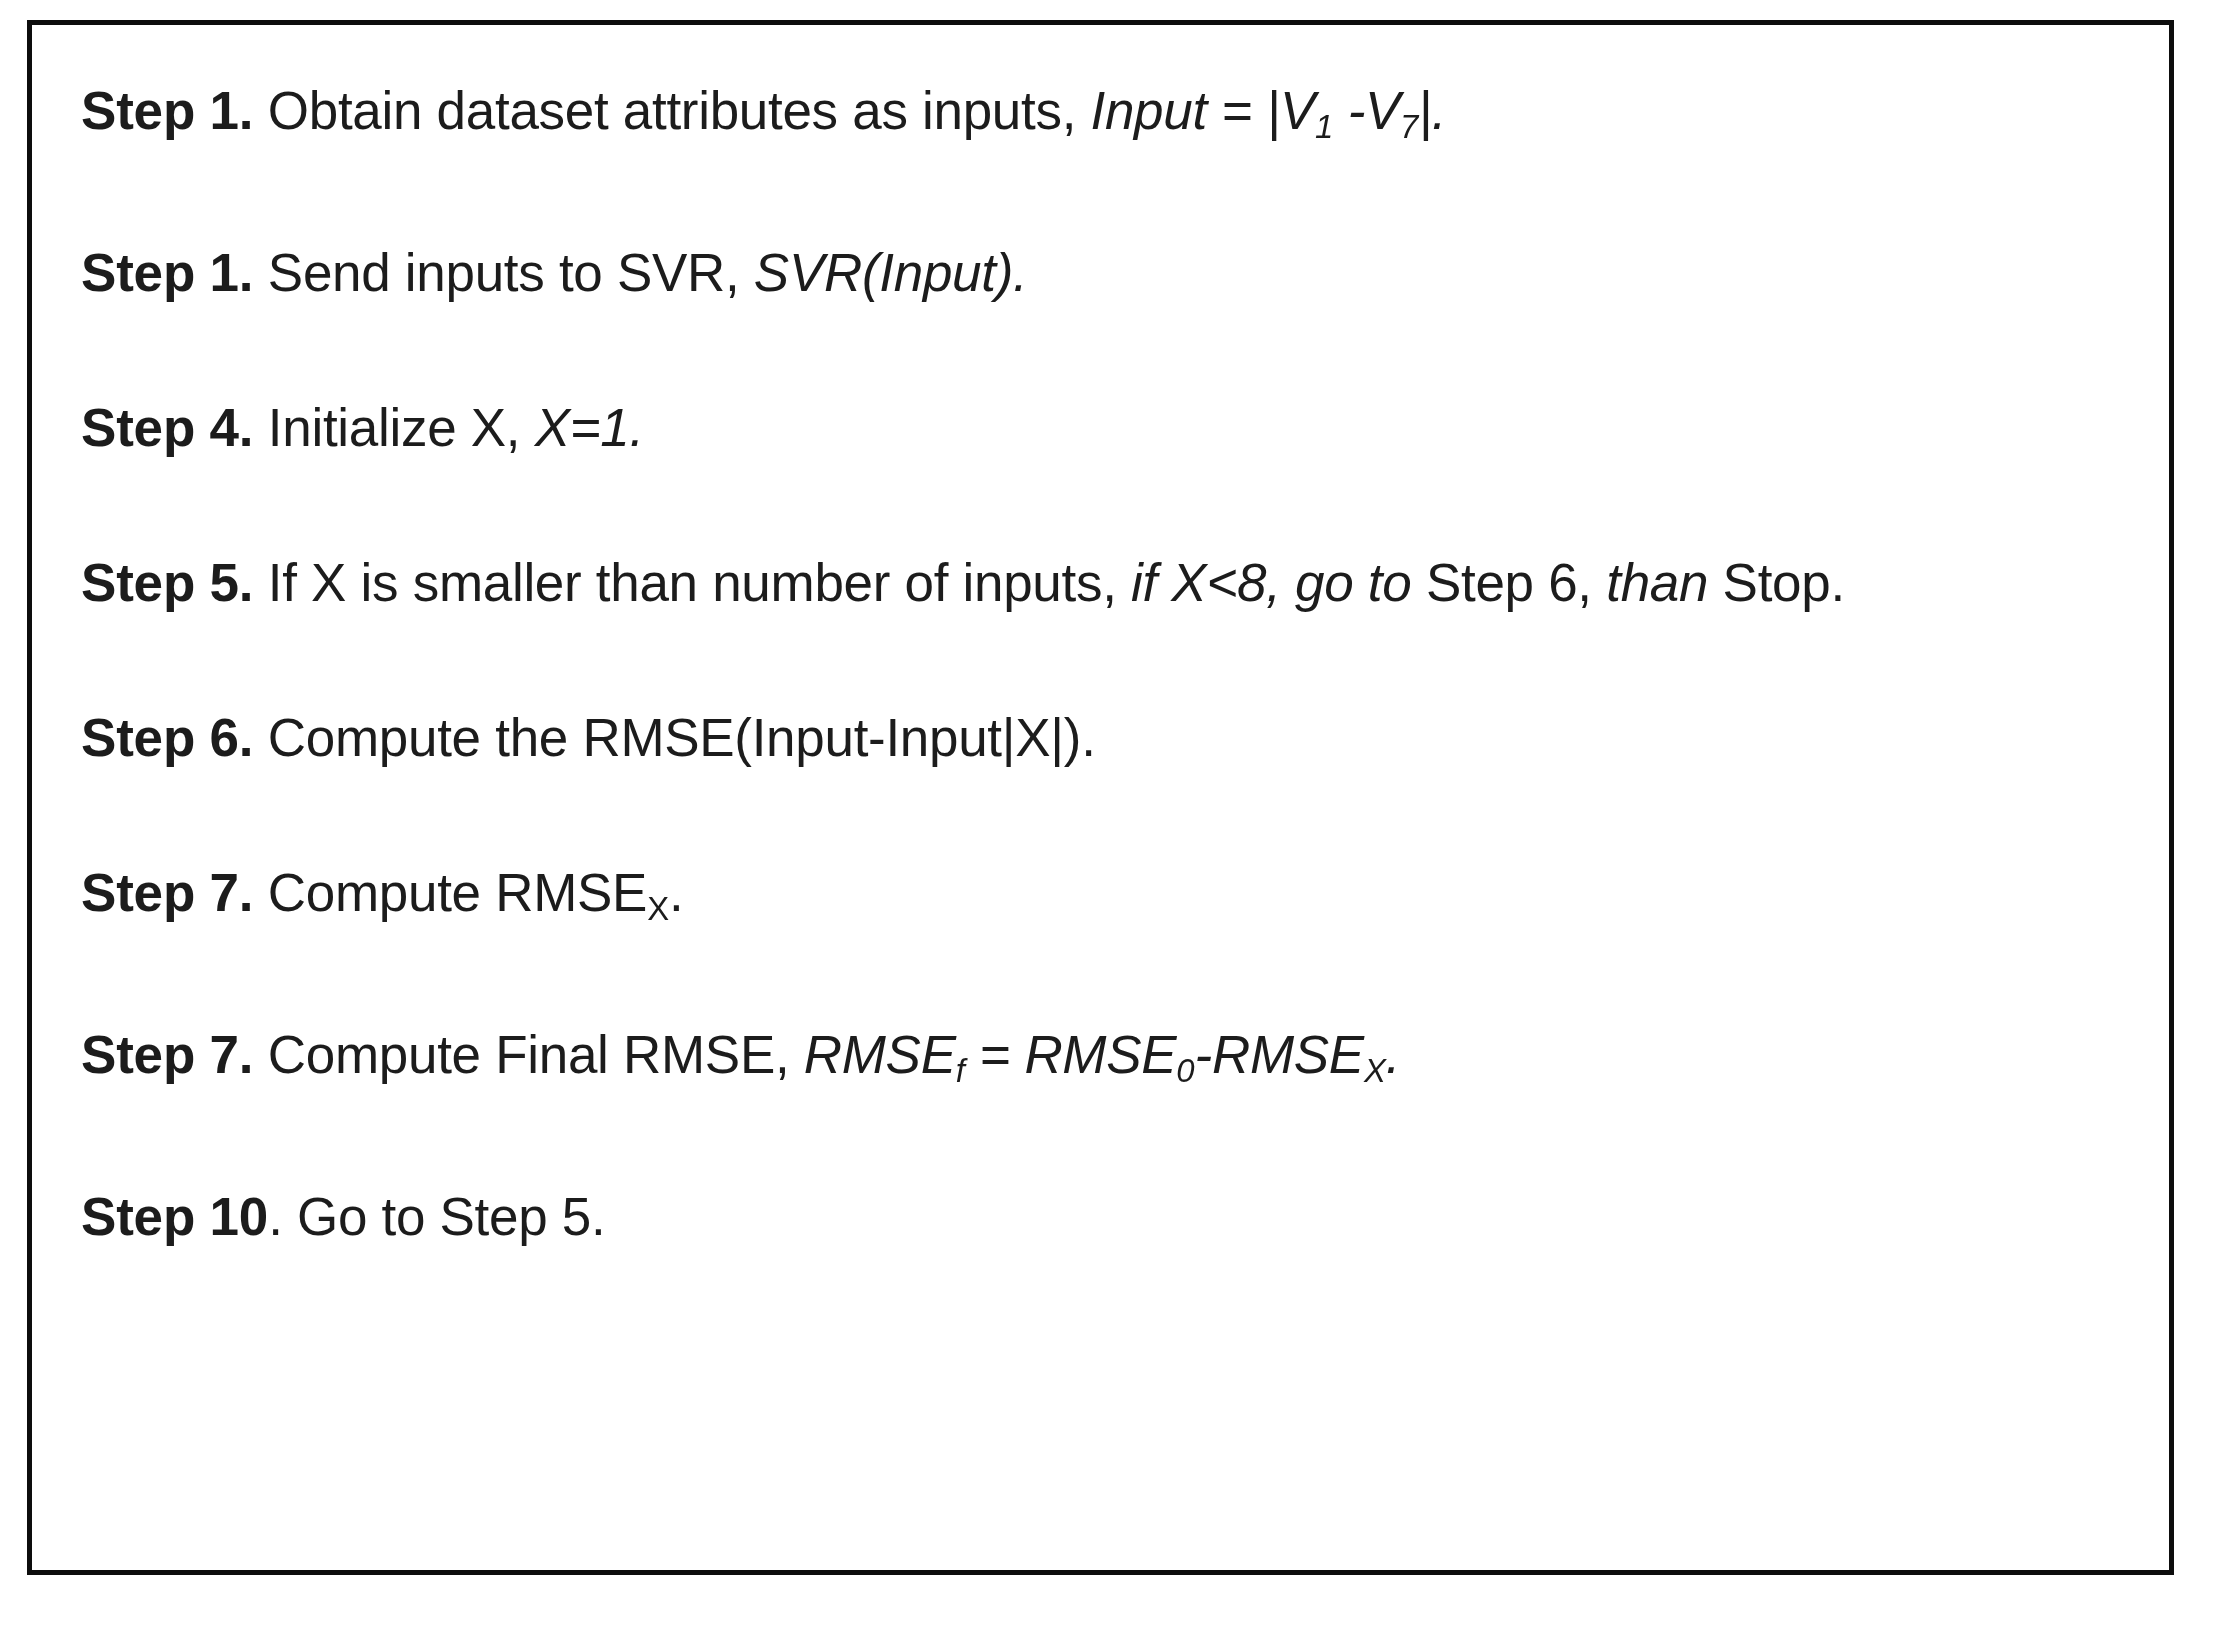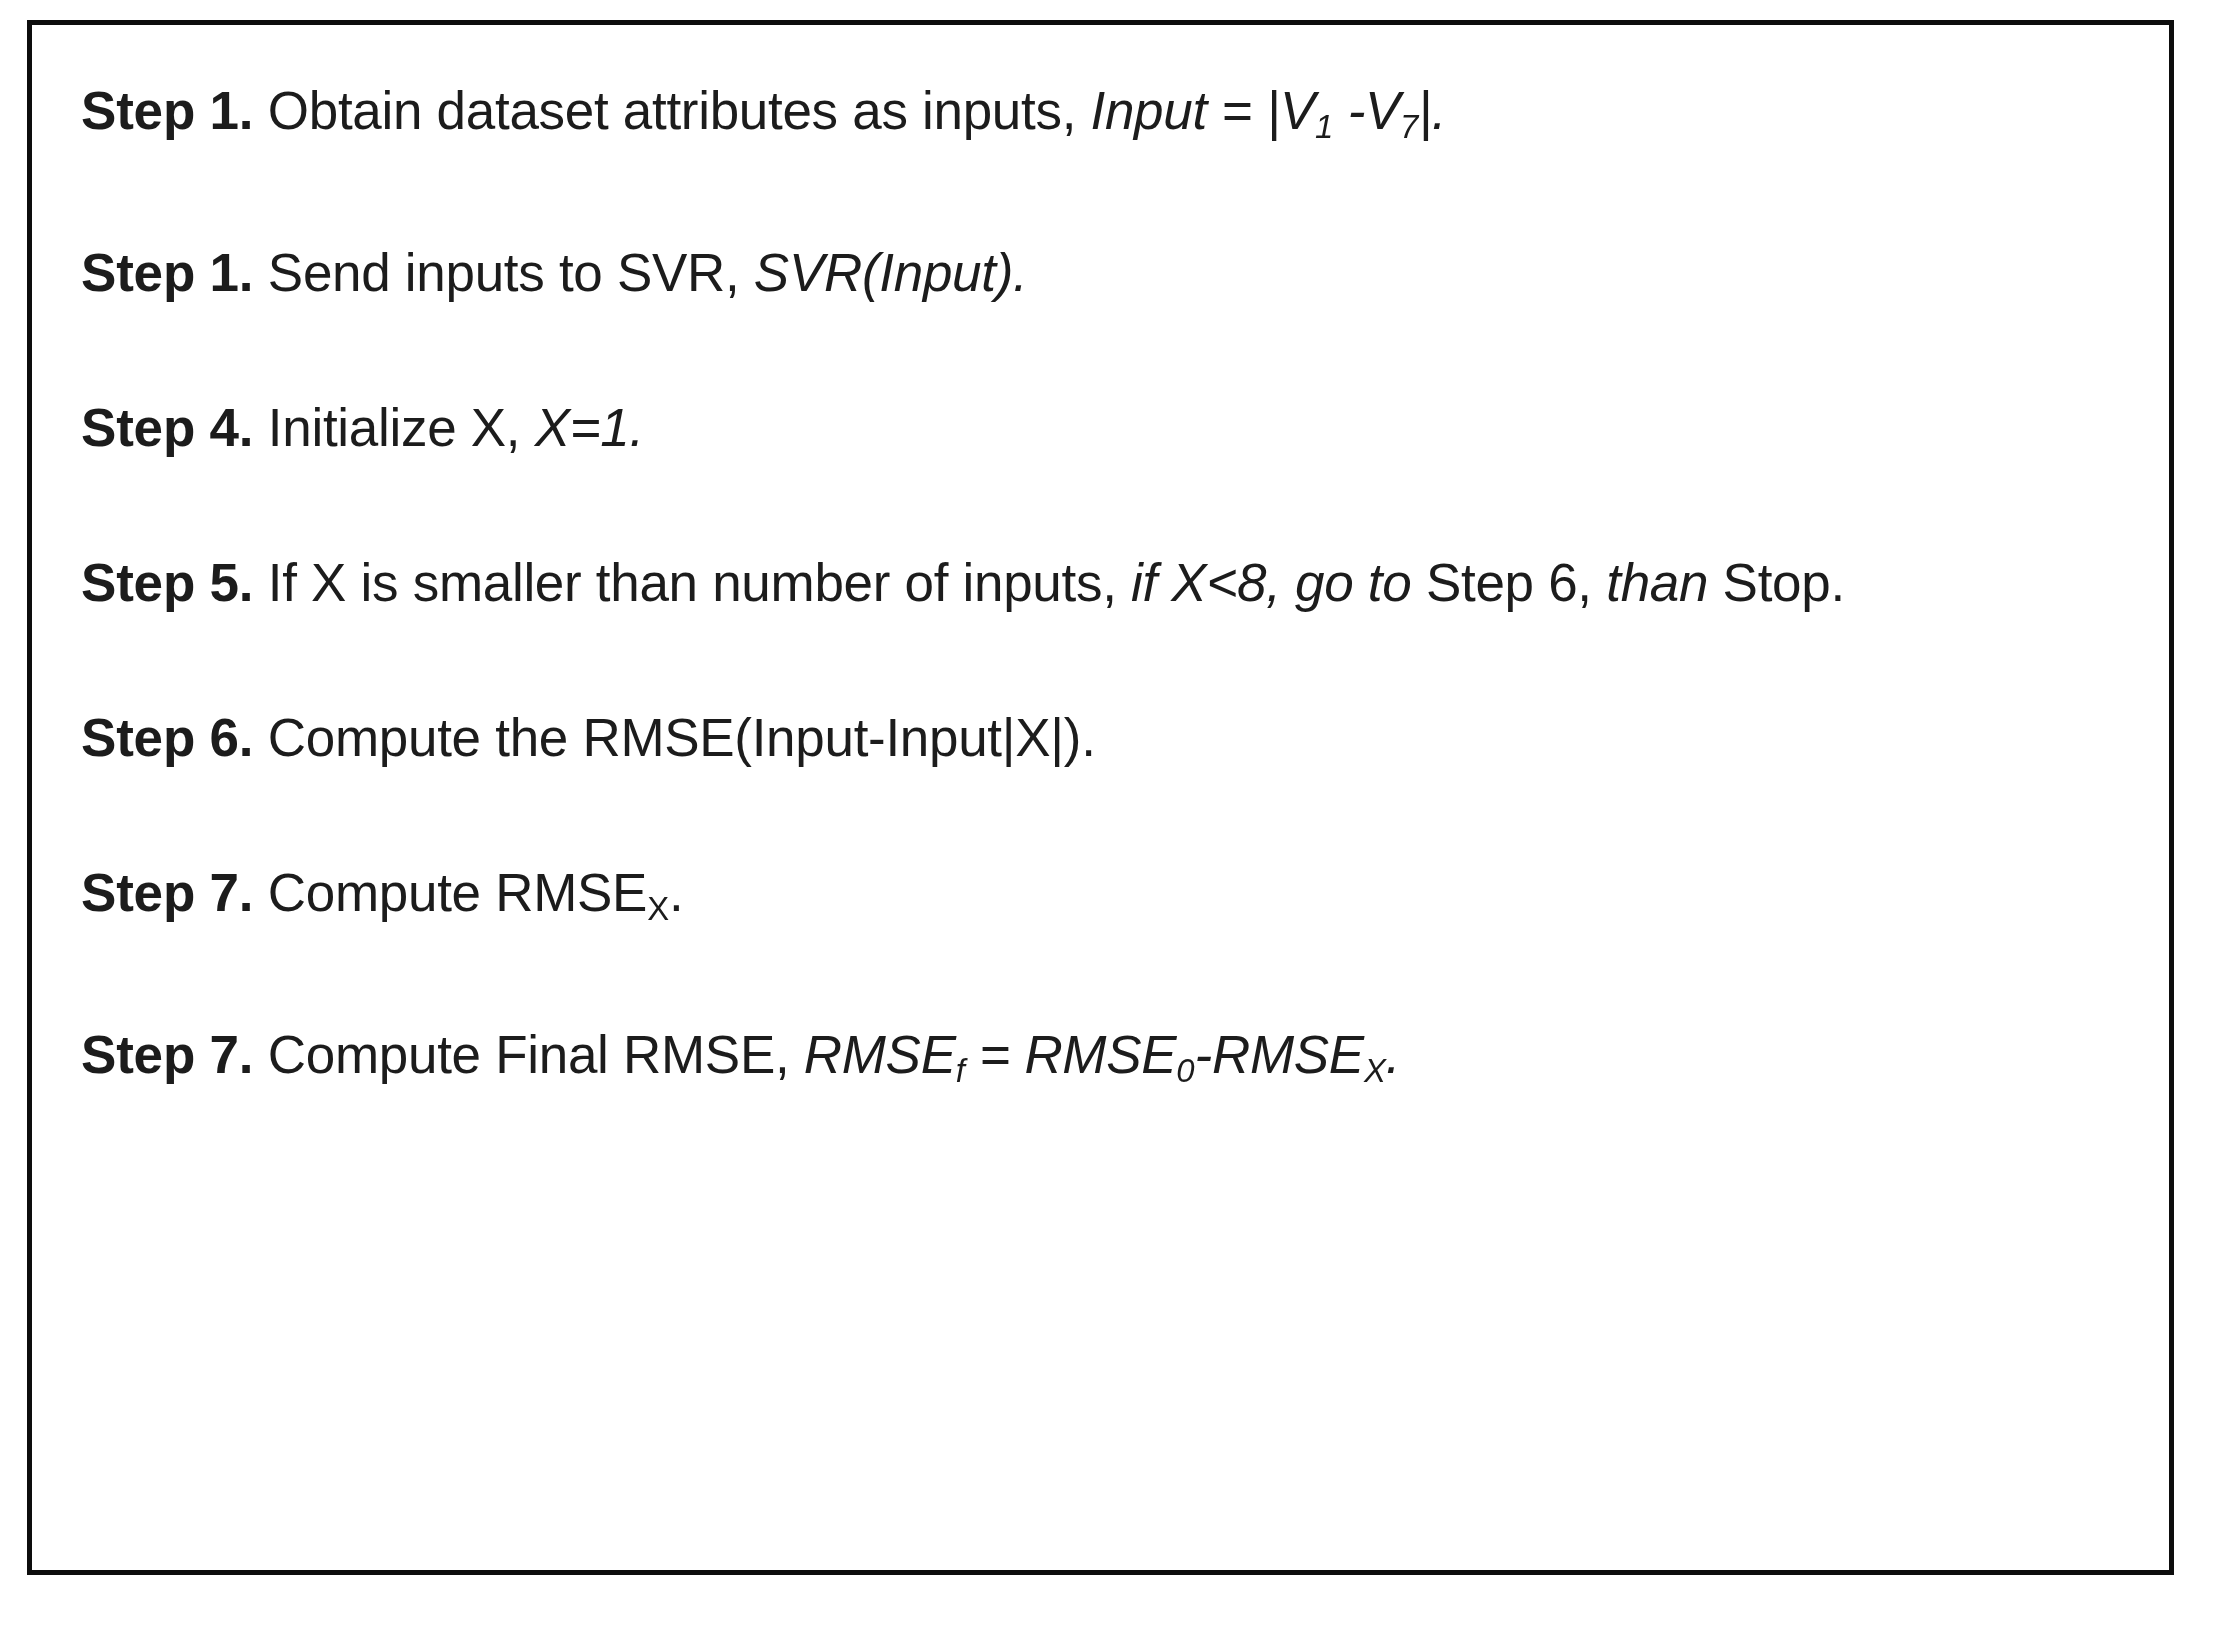--- a/index.html
+++ b/index.html
@@ -107,15 +107,18 @@
       <span class="step-text"><span>Compute RMSE</span><sub>X</sub><span>.</span></span>
     </div>
 
     <div class="step-line">
       <span class="step-label">Step 7.</span>
       <span class="step-text">Compute Final RMSE,</span>
       <span class="ital"><span>RMSE</span><sub>f</sub><span> = RMSE</span><sub>0</sub><span>-RMSE</span><sub>X</sub><span>.</span></span>
     </div>
 
 
+    <div class="step-line">
+      <span class="step-label">Step 10</span><span class="step-text">. Go to Step 5.</span>
+    </div>
 
   </div>
 </div>
 
 </body></html>

